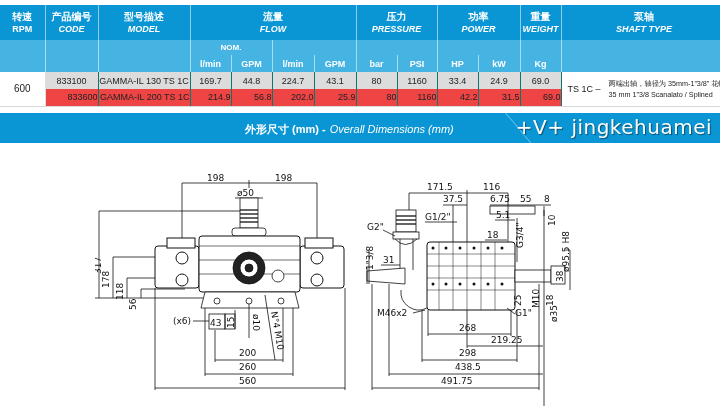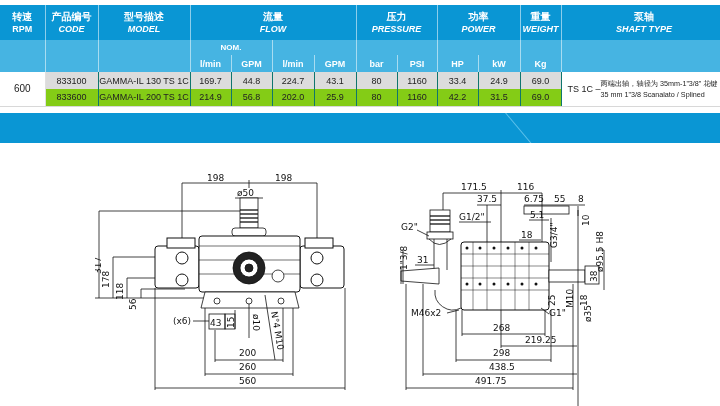--- a/index.html
+++ b/index.html
@@ -12,39 +12,39 @@
   .hdr1 th { background:#0a96d4; color:#fff; height:35px; font-weight:bold; border-right:1px solid #ffffff88; line-height:12px; }
   .hdr1 th .cn { display:block; font-size:10px; }
   .hdr1 th .en { display:block; font-style:italic; font-size:9px; }
   .hdr2 th, .hdr3 th { background:#46b4e2; color:#fff; font-weight:bold; }
   .hdr2 th { height:15px; font-size:8px;margin-top:32px; }
   .hdr3 th { height:17px; font-size:9px; }
   .hdr2 th.filler, .hdr3 th.filler { border-right:1px solid #ffffff88; }
   .hdr3 th.sep { border-right:1px solid #ffffff88; }
   .row td { height:17px; color:#222; font-size:9px; border-right:1px solid #0f766e; }
   .row.r1 td { background:#dcdcdc; }
-  .row.r2 td { background:#84cc16; border-bottom:1px solid #d8d8d8; }
+  .row.r2 td { background:#ef4444; border-bottom:1px solid #d8d8d8;text-align:right; }
   .row td.rpm { background:#fff !important; font-size:10px; border-bottom:1px solid #d8d8d8; border-right:1px solid #e0e0e0; }
   .row td.shaft { background:#fff !important; text-align:left; padding-left:6px; border-bottom:1px solid #d8d8d8; }
   .shaft-wrap { display:flex; align-items:center; }
-  .shaft-code { font-size:9px; }
+  .shaft-code { font-size:9px; margin-right:8px; }
   .shaft-desc { font-size:7.2px; line-height:11px; }
 
   
   .banner { position:absolute; left:0; top:113px; width:720px; height:30px; background:#0a96d4; overflow:hidden; }
   .banner .title { position:absolute; left:245px; top:9px; color:#fff; font-size:11px; font-weight:bold; }
   .banner .title .en { font-style:italic; font-weight:normal; margin-left:4px; }
   .banner .diag { position:absolute; left:505px; top:0; width:1px; height:40px; background:#5cc0ea; transform:rotate(-40deg); transform-origin:top left; }
   .banner .watermark { position:absolute; right:8px; top:2px; color:#fff; font-size:20px; font-family:"DejaVu Sans", sans-serif; text-shadow:1px 1px 1px #0a4f70; letter-spacing:0.5px; }
 
   
   .drawing { position:absolute; top:150px; height:256px;text-align:right; }
   .drawing svg text { font-family:"DejaVu Sans", sans-serif; font-size:9px; fill:#111; }
   .front { left:95px; width:270px; }
-  .side { left:379px; width:260px; }
+  .side { left:345px; width:260px; }
 </style>
 </head>
 <body>
 
 <table class="spec-table">
   <colgroup>
     <col style="width:45px">
       <col style="width:53px">
       <col style="width:92px">
     <col style="width:41px">
@@ -152,21 +152,25 @@
     <td>80</td>
     <td>1160</td>
     <td>42.2</td>
     <td>31.5</td>
     <td>69.0</td>
   </tr>
 </tbody>
   </table>
 
 <div class="banner">
+  <div class="title">
+    <span>外形尺寸 (mm) -</span><span class="en">Overall Dimensions (mm)</span>
+  </div>
   <div class="diag"></div>
+  <div class="watermark">+V+ jingkehuamei</div>
 </div>
 
 <div class="drawing front">
   <svg width="270" height="256" viewBox="0 0 270 256" stroke="#111" fill="none" stroke-width="0.8">
 
     <line x1="87" y1="33" x2="222" y2="33"></line>
     <line x1="87" y1="33" x2="87" y2="90"></line>
     <line x1="222" y1="33" x2="222" y2="90"></line>
     <line x1="154" y1="30" x2="154" y2="38"></line>
     <text x="112" y="31" stroke="none">198</text>

